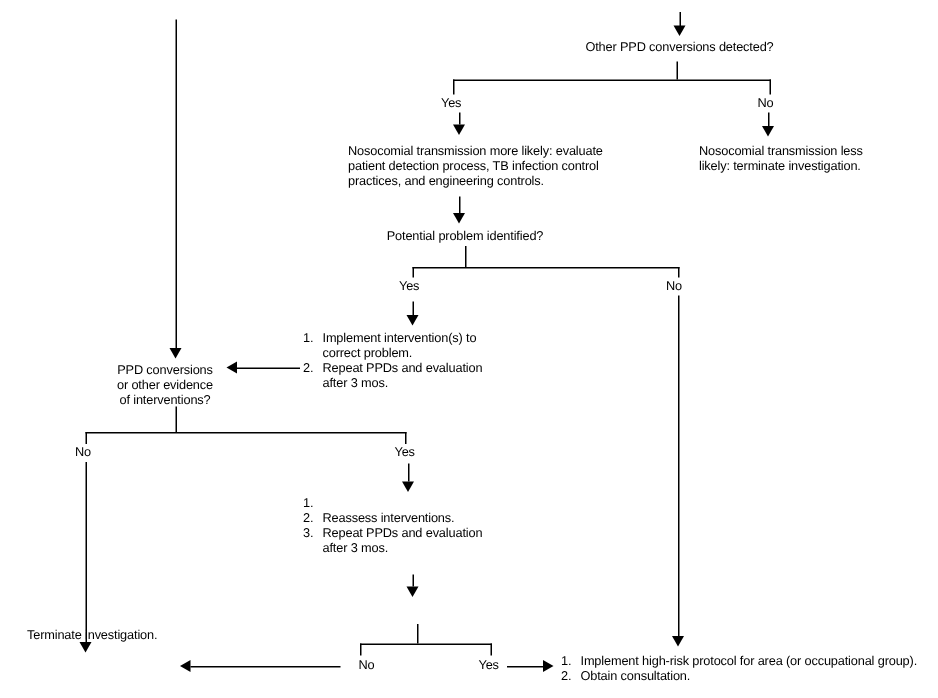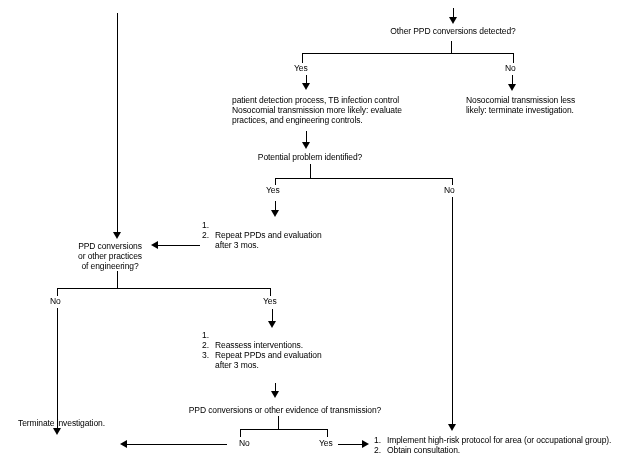--- a/index.html
+++ b/index.html
@@ -80,52 +80,56 @@
 
   <div class="hl" style="left:338px;top:444px;width:24px"></div>
   <div class="ah ah-r" style="left:362px;top:440px"></div>
 
   <div class="txt ctr" style="left:370px;top:26px;width:166px">Other PPD conversions detected?</div>
 
   <div class="txt" style="left:294px;top:63px">Yes</div>
   <div class="txt" style="left:505px;top:63px">No</div>
 
   <div class="txt" style="left:232px;top:95px">
+    <span class="tl">Nosocomial transmission more likely: evaluate</span>
     <span class="tl">patient detection process, TB infection control</span>
-    <span class="tl">Nosocomial transmission more likely: evaluate</span>
     <span class="tl">practices, and engineering controls.</span>
   </div>
 
   <div class="txt" style="left:466px;top:95px">
     <span class="tl">Nosocomial transmission less</span>
     <span class="tl">likely: terminate investigation.</span>
   </div>
 
   <div class="txt ctr" style="left:230px;top:152px;width:160px">Potential problem identified?</div>
 
   <div class="txt" style="left:266px;top:185px">Yes</div>
   <div class="txt" style="left:444px;top:185px">No</div>
 
   <div class="txt" style="left:202px;top:220px">
     <div class="li">
       <span class="num">1.</span>
+      <span>
+        <span class="tl">Implement intervention(s) to</span>
+        <span class="tl">correct problem.</span>
+      </span>
     </div>
     <div class="li">
       <span class="num">2.</span>
       <span>
         <span class="tl">Repeat PPDs and evaluation</span>
         <span class="tl">after 3 mos.</span>
       </span>
     </div>
   </div>
 
   <div class="txt ctr" style="left:58px;top:241px;width:104px">
     <span class="tl">PPD conversions</span>
-    <span class="tl">or other practices</span>
-    <span class="tl">of engineering?</span>
+    <span class="tl">or other evidence</span>
+    <span class="tl">of interventions?</span>
   </div>
 
   <div class="txt" style="left:50px;top:296px">No</div>
   <div class="txt" style="left:263px;top:296px">Yes</div>
 
   <div class="txt" style="left:202px;top:330px">
     <div class="li">
       <span class="num">1.</span>
     </div>
     <div class="li">
@@ -136,21 +140,20 @@
     </div>
     <div class="li">
       <span class="num">3.</span>
       <span>
         <span class="tl">Repeat PPDs and evaluation</span>
         <span class="tl">after 3 mos.</span>
       </span>
     </div>
   </div>
 
-  <div class="txt ctr" style="left:180px;top:405px;width:210px">PPD conversions or other evidence of transmission?</div>
 
   <div class="txt" style="left:239px;top:438px">No</div>
   <div class="txt" style="left:319px;top:438px">Yes</div>
 
   <div class="txt" style="left:18px;top:418px">Terminate investigation.</div>
 
   <div class="txt" style="left:374px;top:435px">
     <div class="li">
       <span class="num">1.</span>
       <span>

